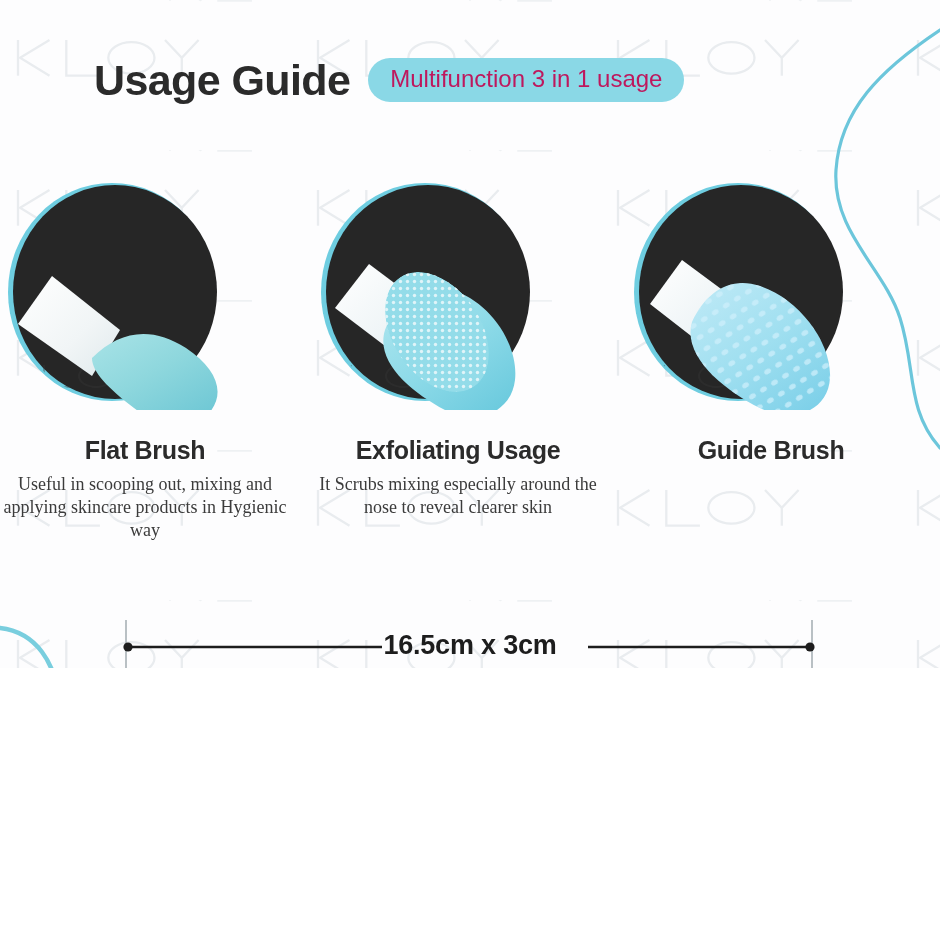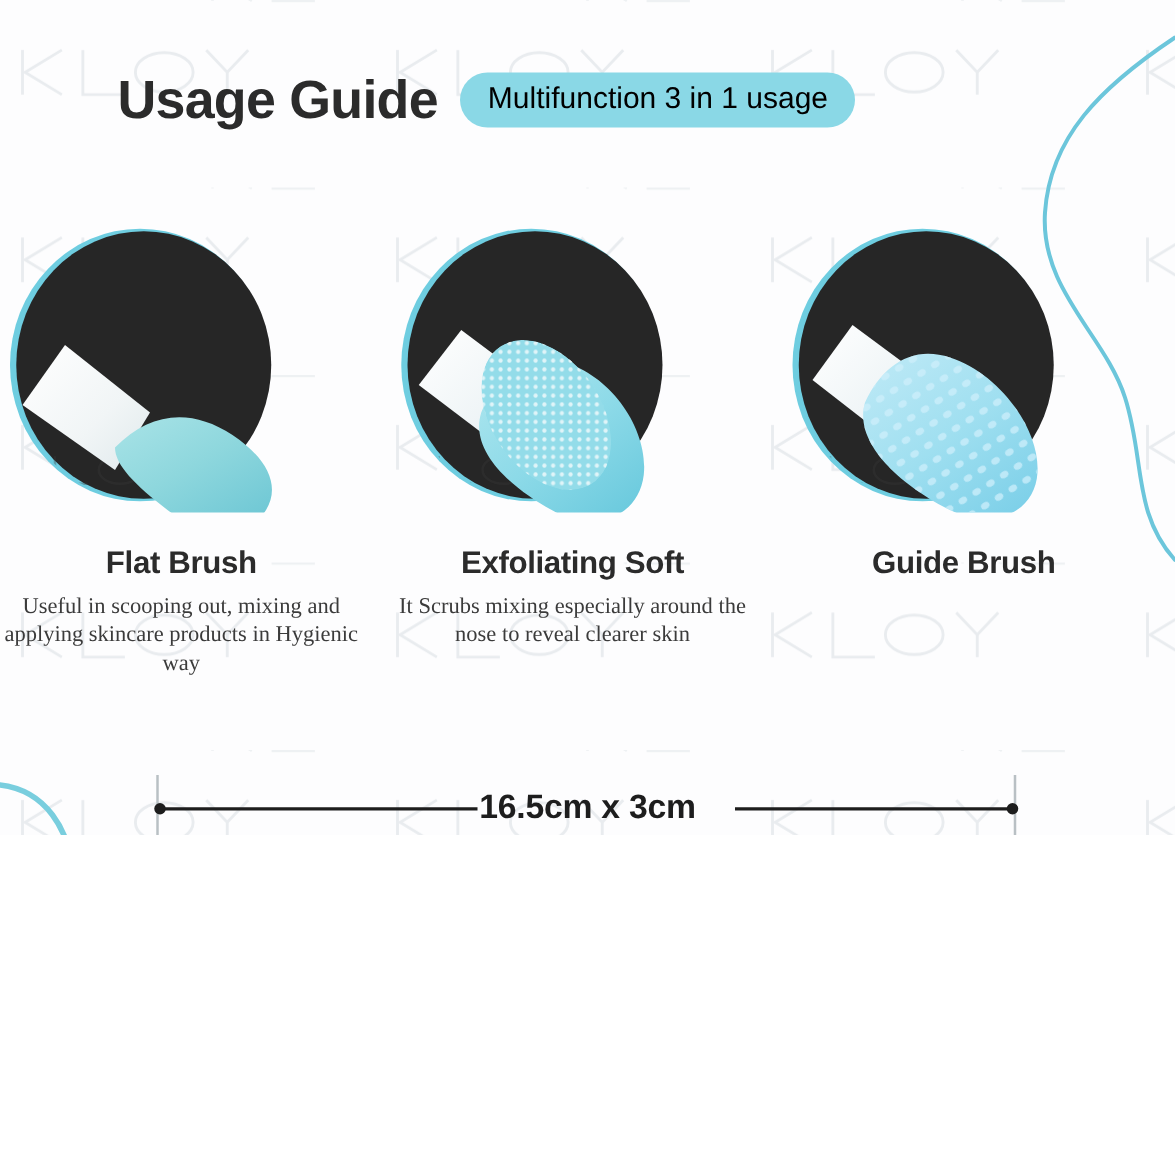--- a/index.html
+++ b/index.html
@@ -41,21 +41,21 @@
   .title{
     font-size:43px;
     font-weight:bold;
     color:#2b2b2b;
     letter-spacing:-0.6px;
     white-space:nowrap;
     line-height:1;
   }
   .badge{
     background:#8ad8e6;
-    color:#000000;
+    color:#be185d;
     font-size:24px;
     padding:9px 22px 11px 22px;
     border-radius:26px;
     white-space:nowrap;
     line-height:1;
   }
 
   
   .features{
     position:absolute;
@@ -261,21 +261,21 @@
                    C 198 234, 162 246, 132 230
                    C 98 212, 62 182, 72 150 Z" fill="url(#exBody)"></path>
 
           <g clip-path="url(#clipPad2)">
             <ellipse cx="124" cy="152" rx="44" ry="66" transform="rotate(-34 124 152)" fill="#93dce9"></ellipse>
             <rect x="60" y="80" width="140" height="160" fill="url(#dotTex)"></rect>
           </g>
         </svg>
       </div>
       <div class="caption-block">
-        <div class="cap-title">Exfoliating Soft</div>
+        <div class="cap-title">Exfoliating Usage</div>
         <div class="cap-desc">It Scrubs mixing especially around the nose to reveal clearer skin</div>
       </div>
     </div>
 
     <div class="feature">
       <div class="circle-wrap">
         <svg width="230" height="230" viewBox="0 0 230 230">
           <defs>
             <linearGradient id="sfHandle" x1="0" y1="0" x2="1" y2="1">
               <stop offset="0%" stop-color="#ffffff"></stop>

